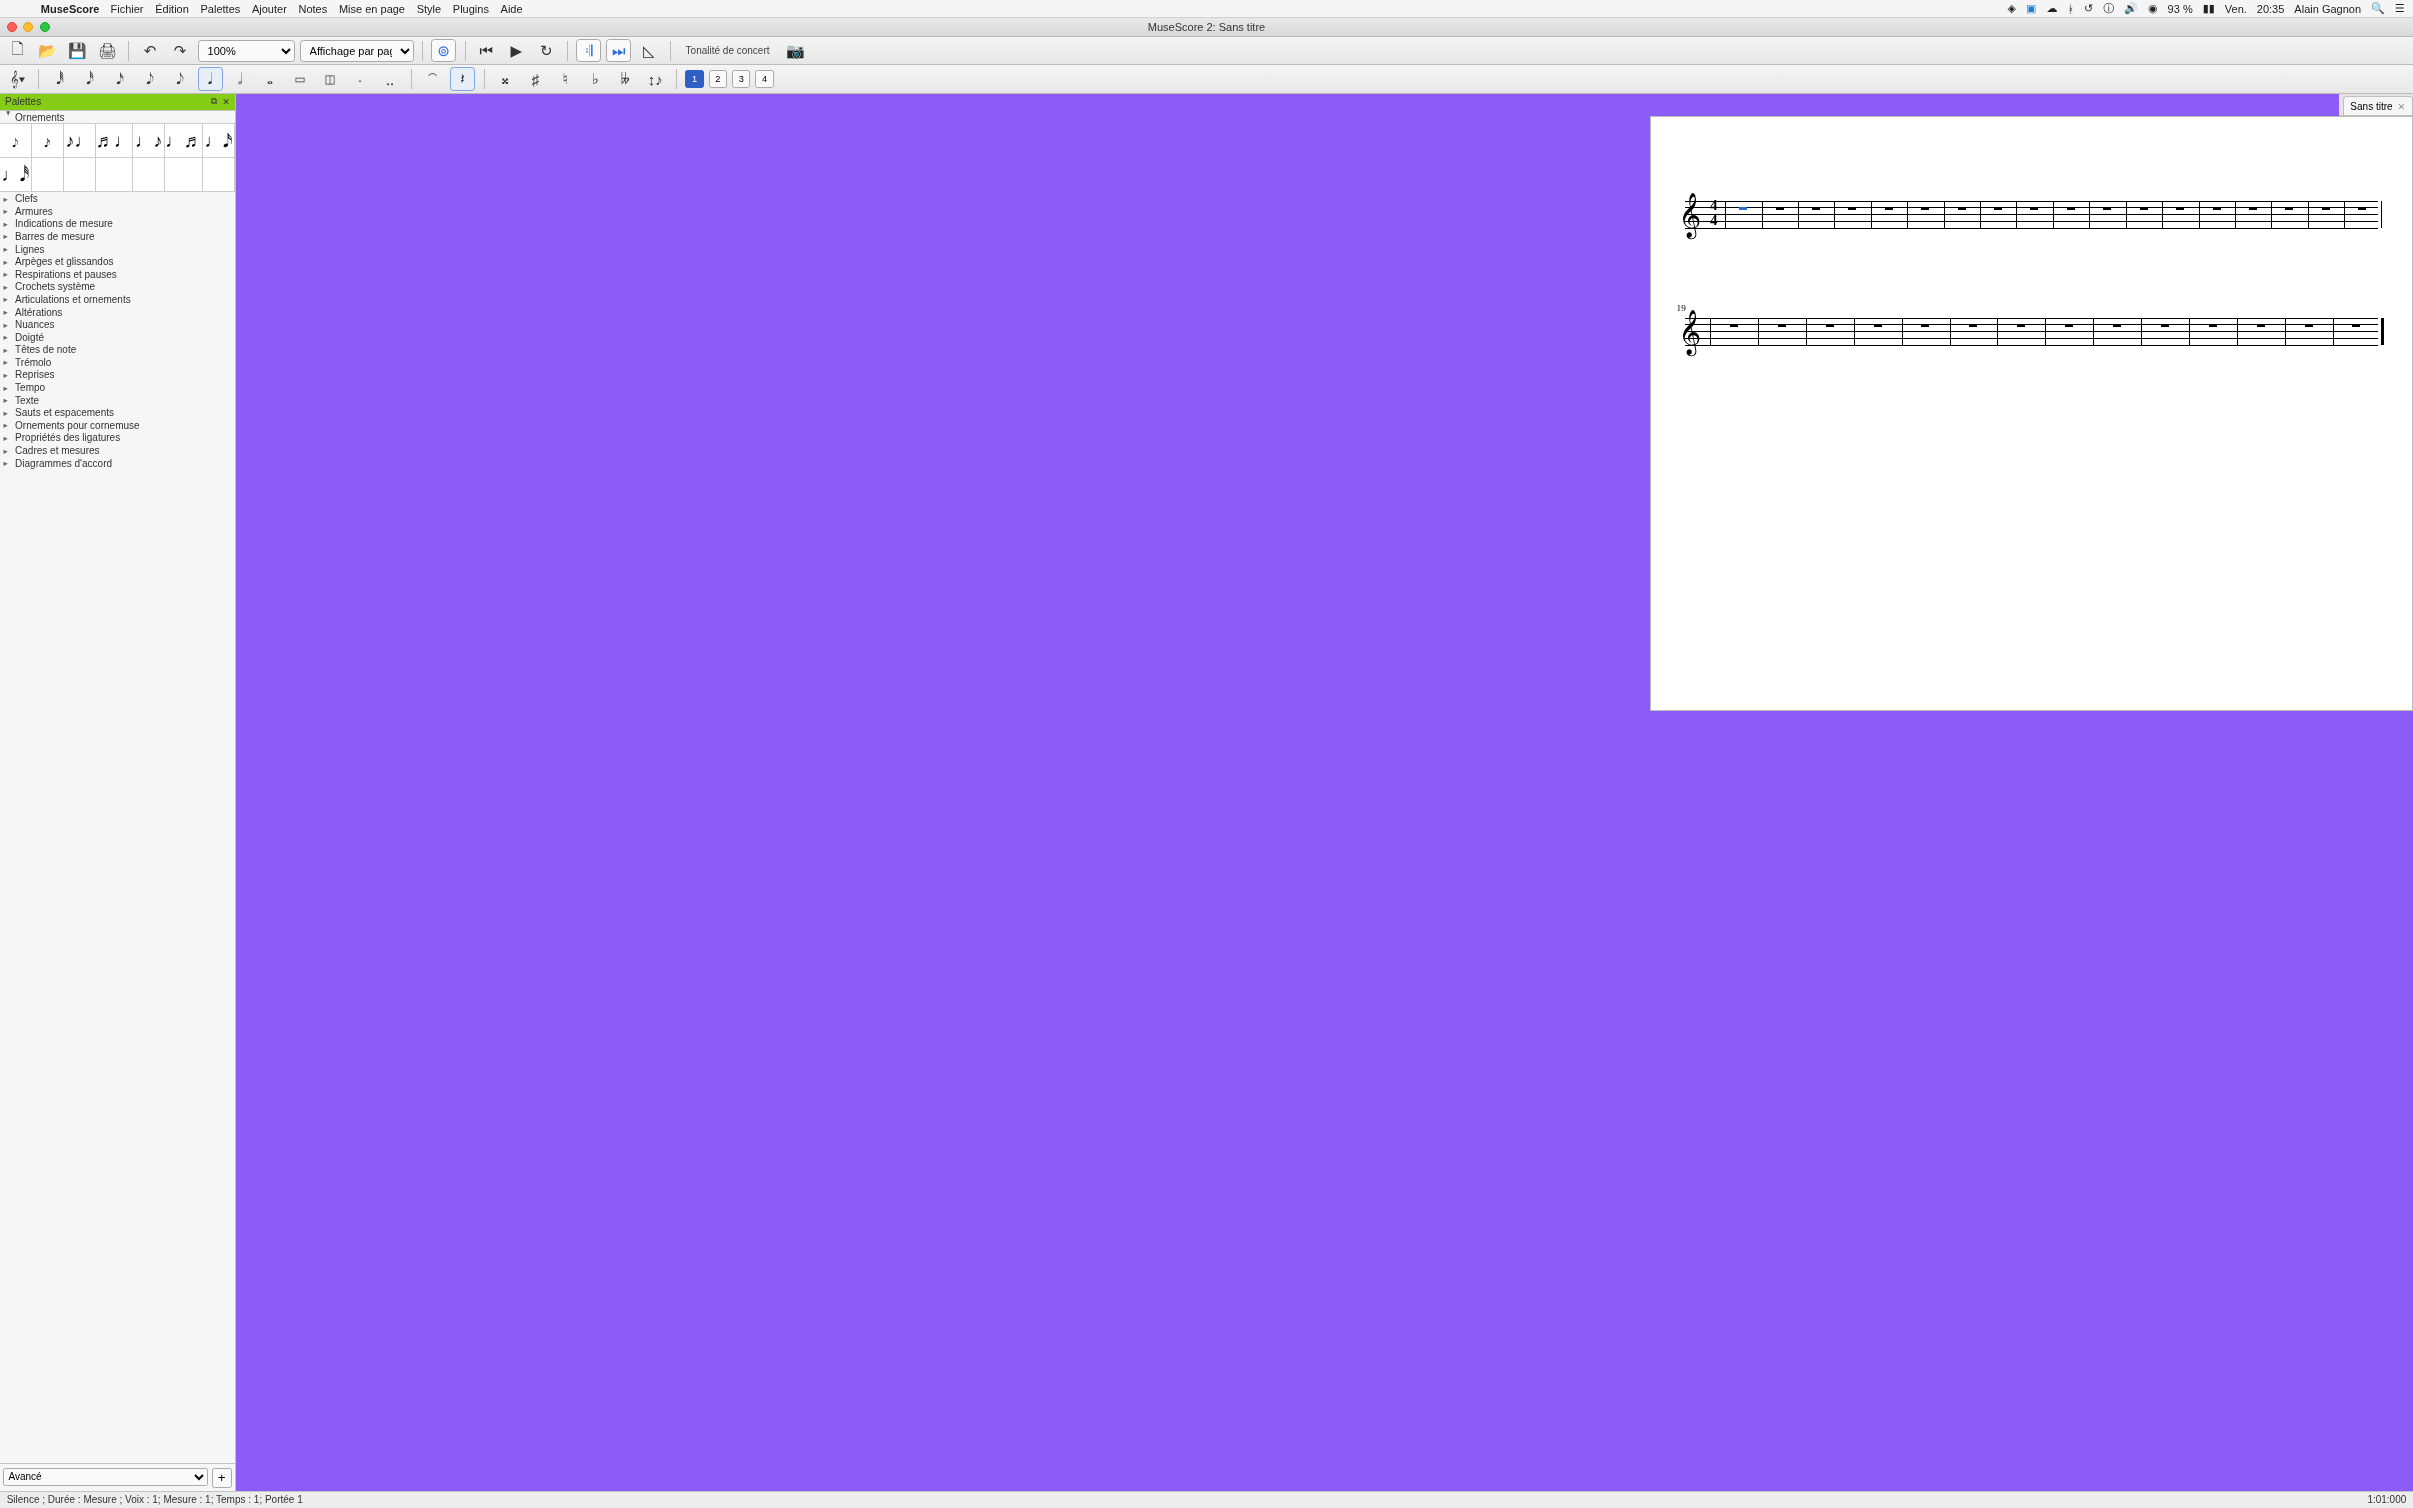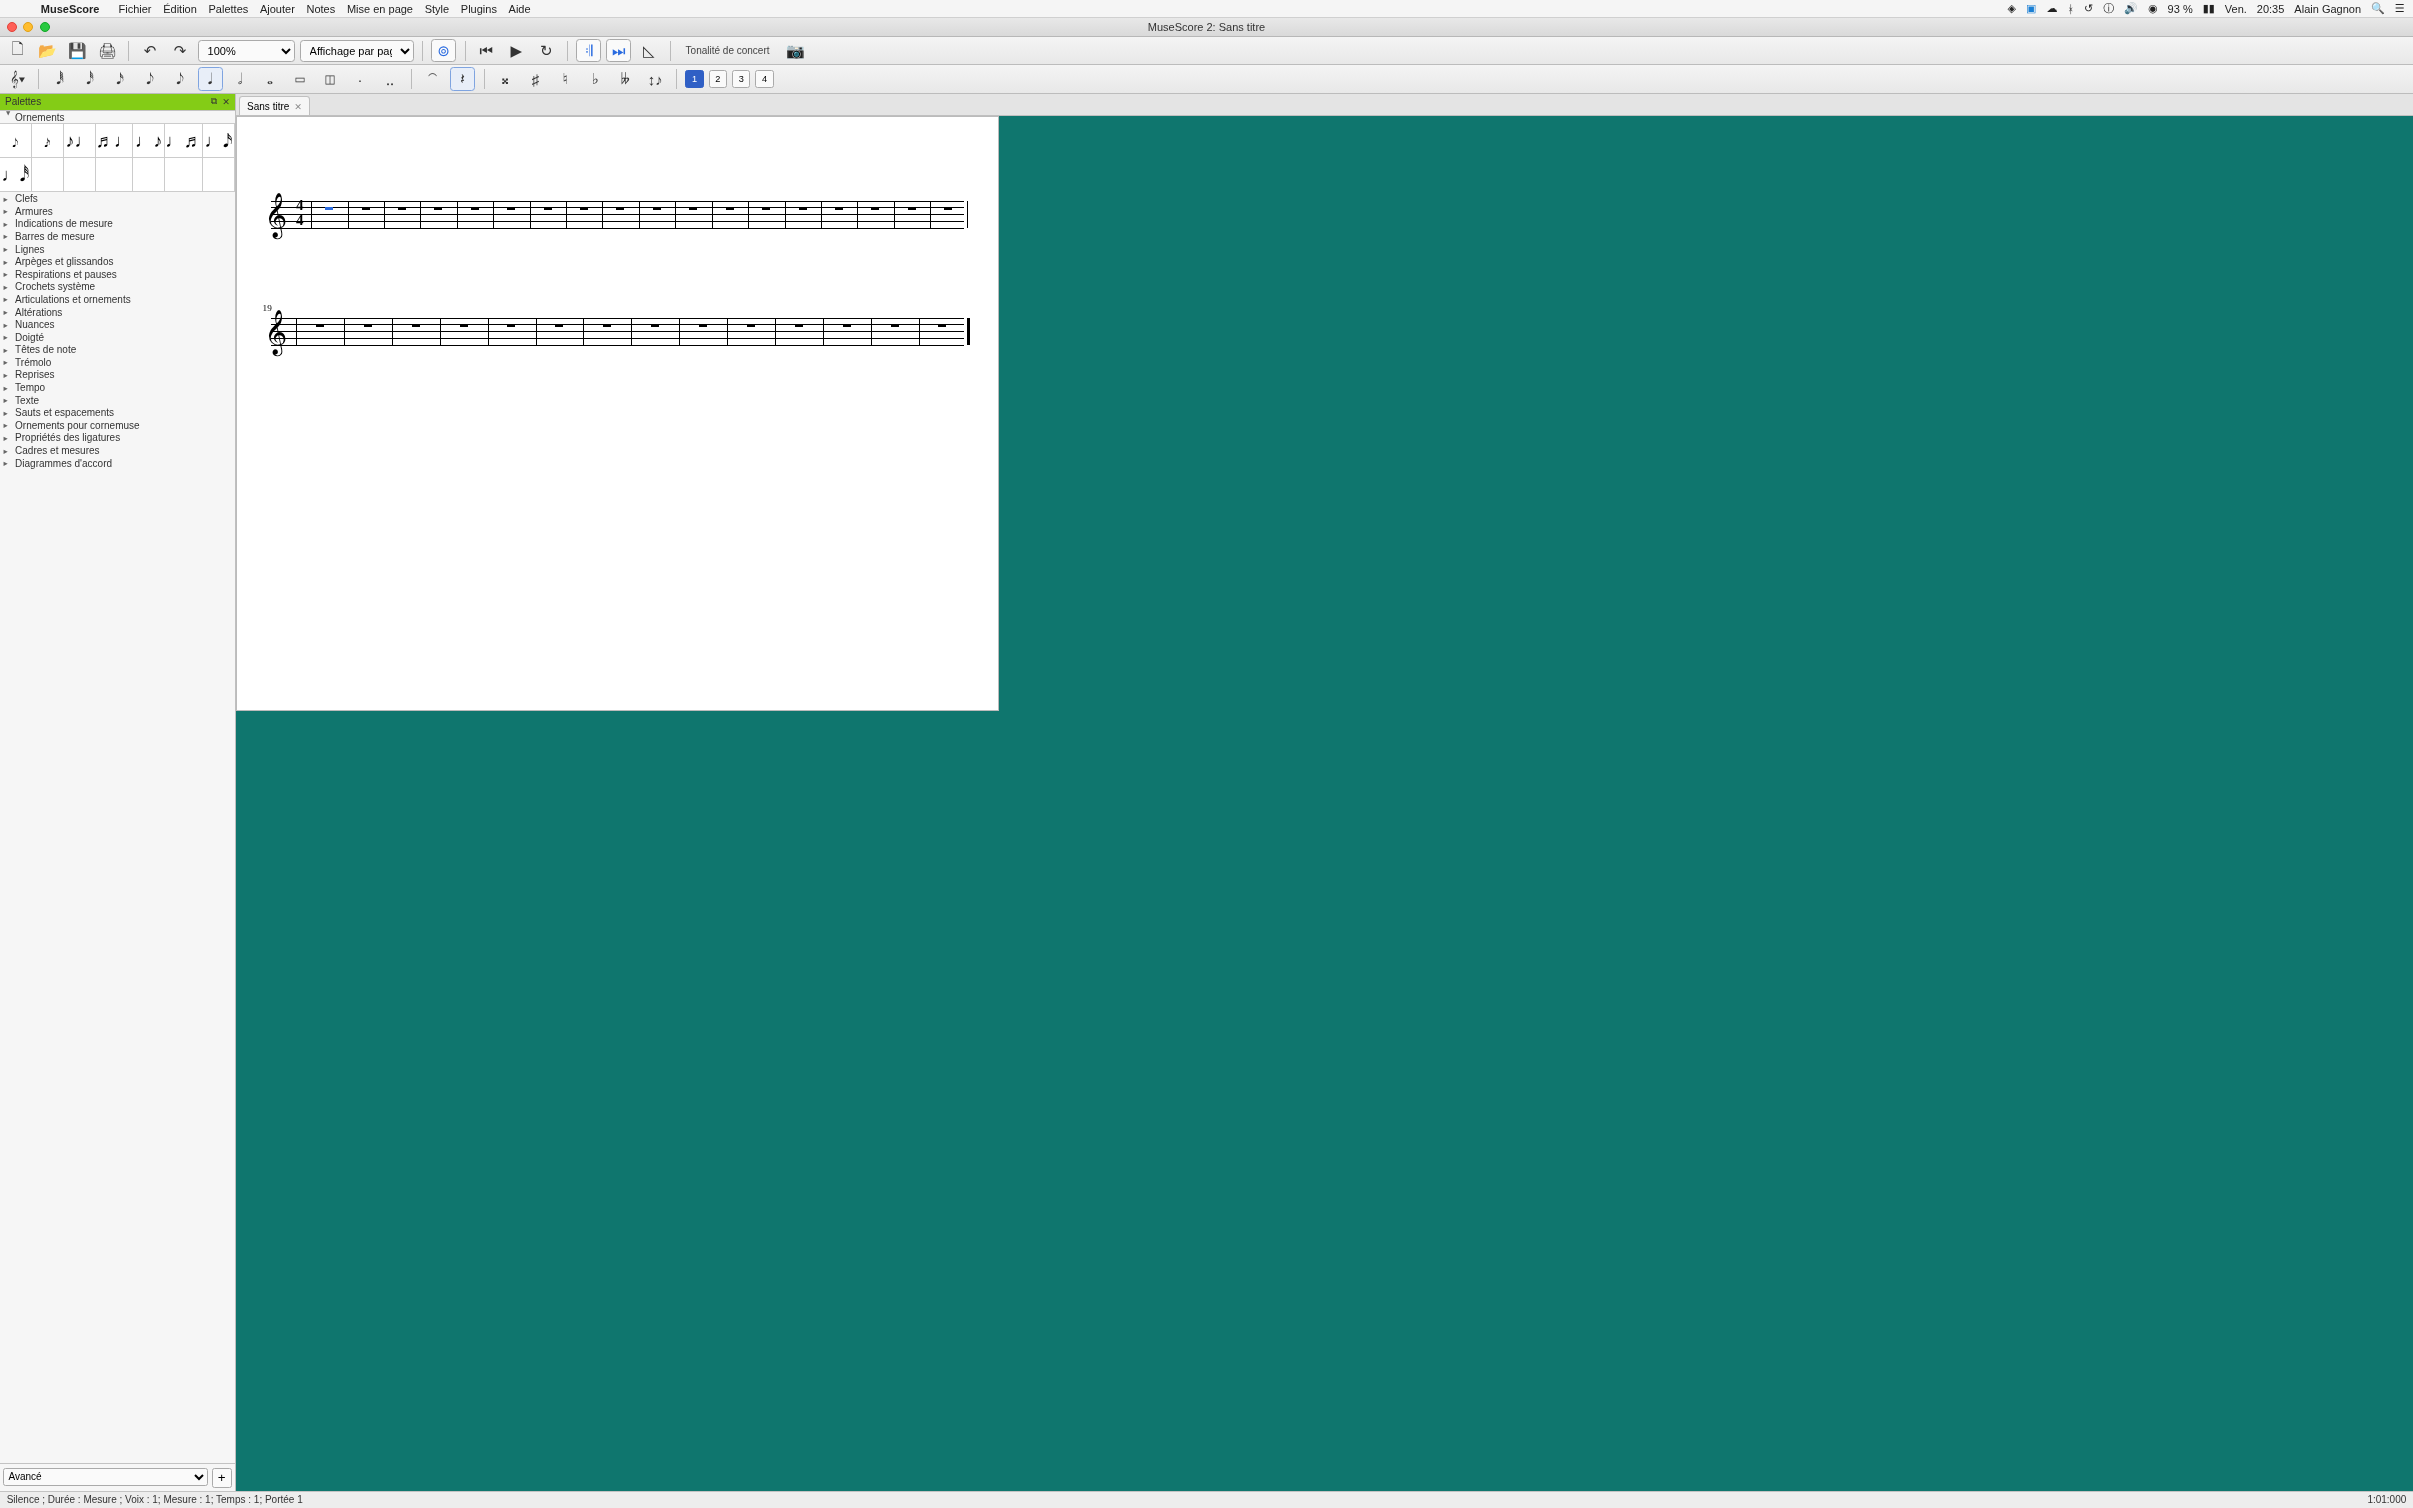--- a/index.html
+++ b/index.html
@@ -1,21 +1,21 @@
 <!DOCTYPE html>
 <html style="font-size:13.4px"><head>
 <meta charset="utf-8">
 <style>
 * { margin: 0; padding: 0; box-sizing: border-box; font-family: -apple-system, "Helvetica Neue", Arial, sans-serif; }
 html, body { width: 100%; height: 100%; background: #ececec; overflow: hidden; }
 
 
 .menubar { height: 18.4px; background: #f5f5f5; border-bottom: 0.8px solid #d0d0d0; display: flex; align-items: center; padding: 0 8.4px; font-size: 11px; color: #222; }
 .menubar .apple { font-size: 12.6px; margin-right: 8.4px; }
-.menubar .appname { font-weight: 700; margin-right: 19px; padding-left: 24px; }
+.menubar .appname { font-weight: 700; margin-right: 11px; padding-left: 24px; }
 .menubar .mitem { margin-right: 11.7px; cursor: default; }
 .menubar .right { margin-left: auto; display: flex; align-items: center; gap: 10px; }
 .menubar .right .icon { font-size: 11px; }
 
 
 .titlebar { height: 18.4px; background: linear-gradient(#e8e8e8,#d9d9d9); border-bottom: 0.8px solid #b7b7b7; display: flex; align-items: center; position: relative; }
 .traffic { display: flex; gap: 6.7px; margin-left: 6.7px; }
 .traffic .dot { width: 10px; height: 10px; border-radius: 50%; }
 .dot.red{background:#ff5f57;border:0.8px solid #e24238;}
 .dot.yellow{background:#ffbd2e;border:0.8px solid #e1a116;}
@@ -45,21 +45,21 @@
 .palette-cat{display:flex; align-items:center; padding:0.8px 3.4px; cursor:pointer; color:#333;}
 .palette-cat .chev{width:11.7px; font-size:8.4px; color:#666;}
 .palette-cat.expanded .chev{transform:rotate(90deg);}
 .grace-grid{display:grid; grid-template-columns:repeat(7,1fr); border-top:0.8px solid #ccc;}
 .grace-cell{height:34px; border-right:0.8px solid #ccc; border-bottom:0.8px solid #ccc; display:flex; align-items:center; justify-content:center; font-size:18.4px; background:#fff; cursor:pointer;}
 .palette-bottom{display:flex; padding:3.4px; gap:3.4px; border-top:0.8px solid #c3c3c3;}
 .palette-bottom select{flex:1;height:18px;border:0.8px solid #aaa;border-radius:2.5px;background:#fafafa;font-size:10px;}
 .palette-bottom .add{width:20px;height:20px;border:0.8px solid #aaa;border-radius:2.5px;background:#fafafa;display:flex;align-items:center;justify-content:center;cursor:pointer;}
 
 
-.main-area{flex:1; display:flex; flex-direction:column; background:#0f766e;}
+.main-area{flex:1; display:flex; flex-direction:column; background:#8b5cf6;align-items:flex-end;}
 .tabstrip{height:22px; background:#e4e4e4; border-bottom:0.8px solid #bfbfbf; display:flex; align-items:flex-end; padding-left:3.4px;}
 .doctab{height:18.4px; background:#f6f6f6; border:0.8px solid #bfbfbf; border-bottom:none; border-radius:3.4px 3.4px 0 0; padding:0 6.7px; display:flex; align-items:center; gap:5px; font-size:10px;}
 .doctab .close{cursor:pointer; color:#888; font-size:9.2px;}
 .score-scroll{flex:1; overflow:auto; padding:0;}
 .score-page{background:#fff; border:0.8px solid #bbb; width:763px; height:595px; position:relative; margin:0 0 10px 0;}
 
 
 .staff{position:absolute; left:34px; right:34px;}
 .stafflines{position:relative; height:27px;}
 .line{position:absolute;left:0;right:0;height:0.8px;background:#000;}

